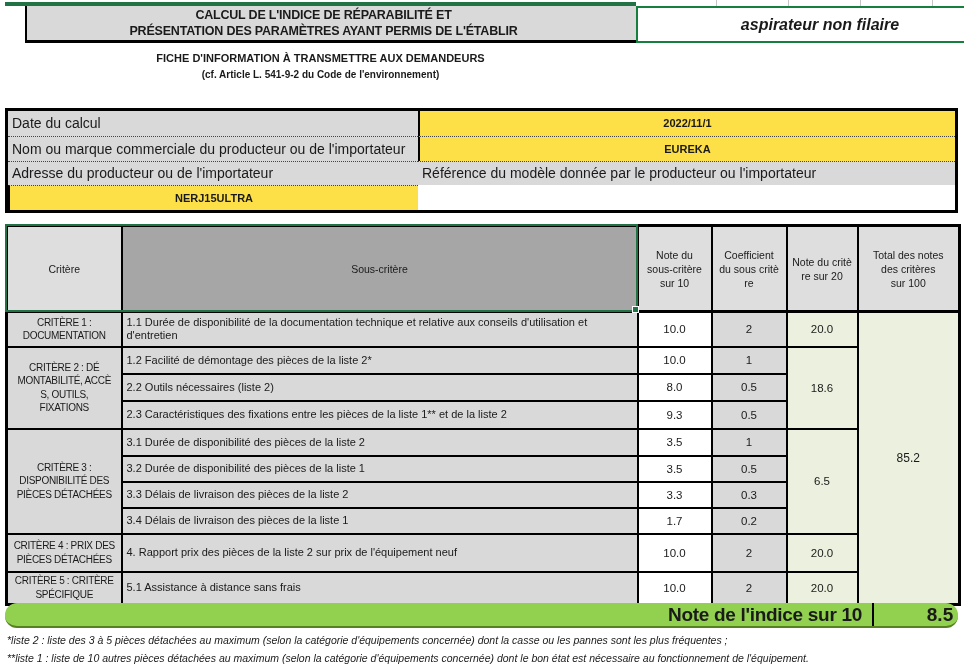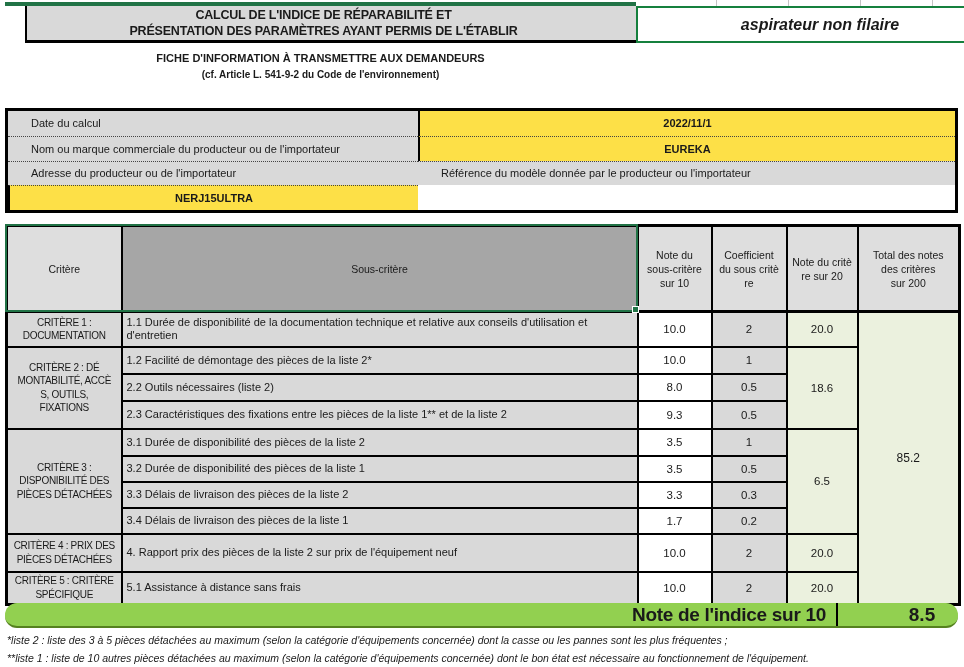--- a/index.html
+++ b/index.html
@@ -23,21 +23,21 @@
   .grid-stub { position:absolute; top:0; width:1px; height:6px; background:#c4c4c4; }
 
   
   .fiche { position:absolute; left:5px; top:52px; width:631px; text-align:center; }
   .fiche .l1 { font-weight:bold; font-size:11px; margin-bottom:5px; }
   .fiche .l2 { font-weight:bold; font-size:10px; }
 
   
   .info { position:absolute; left:5px; top:108px; width:953px; height:105px;
     border:3px solid #000; display:grid; grid-template-columns:410px 1fr; grid-template-rows:repeat(4,1fr); }
-  .info .lbl { background:#d9d9d9; font-size:11px; display:flex; align-items:center; padding-left:23px; }
+  .info .lbl { background:#d9d9d9; font-size:14px; display:flex; align-items:center; padding-left:4px; }
   .info .val { background:#fde047; font-weight:bold; font-size:11px; display:flex; align-items:center; justify-content:center; border-left:2px solid #000; }
   .info .sep { border-top:1px dotted #444; }
 
   
   table.crit { position:absolute; left:5px; top:224px; width:953px;
     border-collapse:collapse; table-layout:fixed; border:3px solid #000; }
   table.crit td { border:2px solid #000; overflow:hidden; }
   td.hd { background:#dedede; text-align:center; vertical-align:middle;
     font-size:10.5px; line-height:14px; white-space:pre-line; border-bottom:3px solid #000 !important; }
   td.hd.sous { background:#a6a6a6; }
@@ -53,21 +53,21 @@
   
   .sel { position:absolute; left:5px; top:224px; width:633px; height:88px;
     border:2px solid #217346; pointer-events:none; }
   .sel-handle { position:absolute; left:632px; top:306px; width:7px; height:7px;
     background:#217346; border:1px solid #fff; }
 
   
   .index-bar { position:absolute; left:5px; top:603px; width:953px; height:25px;
     background:#92d050; display:flex; border-bottom:2px solid #55811f;border-radius:12px; }
   .index-bar .lab { flex:1; text-align:right; padding-right:10px; font-weight:bold; font-size:19px; line-height:23px; letter-spacing:-0.3px; }
-  .index-bar .scr { width:122px; border-left:2px solid #000; text-align:center; font-weight:bold; font-size:19px; line-height:23px;padding-left:48px; }
+  .index-bar .scr { width:86px; border-left:2px solid #000; text-align:center; font-weight:bold; font-size:19px; line-height:23px;padding-left:48px; }
 
   
   .notes { position:absolute; left:7px; top:632px; width:950px; font-style:italic; font-size:10.5px; line-height:17.5px; }
 </style>
 </head>
 <body>
 
 <div id="page">
 
   <div class="top-green"></div>
@@ -113,21 +113,21 @@
       <td class="hd">Note du
 sous-critère
 sur 10</td>
       <td class="hd">Coefficient
 du sous critè
 re</td>
       <td class="hd">Note du critè
 re sur 20</td>
       <td class="hd">Total des notes
 des critères
-sur 200</td>
+sur 100</td>
     </tr>
     <tr style="height:35px">
       <td class="cname">CRITÈRE 1 :
 DOCUMENTATION</td>
       <td class="sub">1.1 Durée de disponibilité de la documentation technique et relative aux conseils d'utilisation et d'entretien</td>
       <td class="n10">10.0</td>
       <td class="coef">2</td>
       <td class="n20">20.0</td>
       <td class="tot" rowspan="10">85.2</td>
     </tr>

